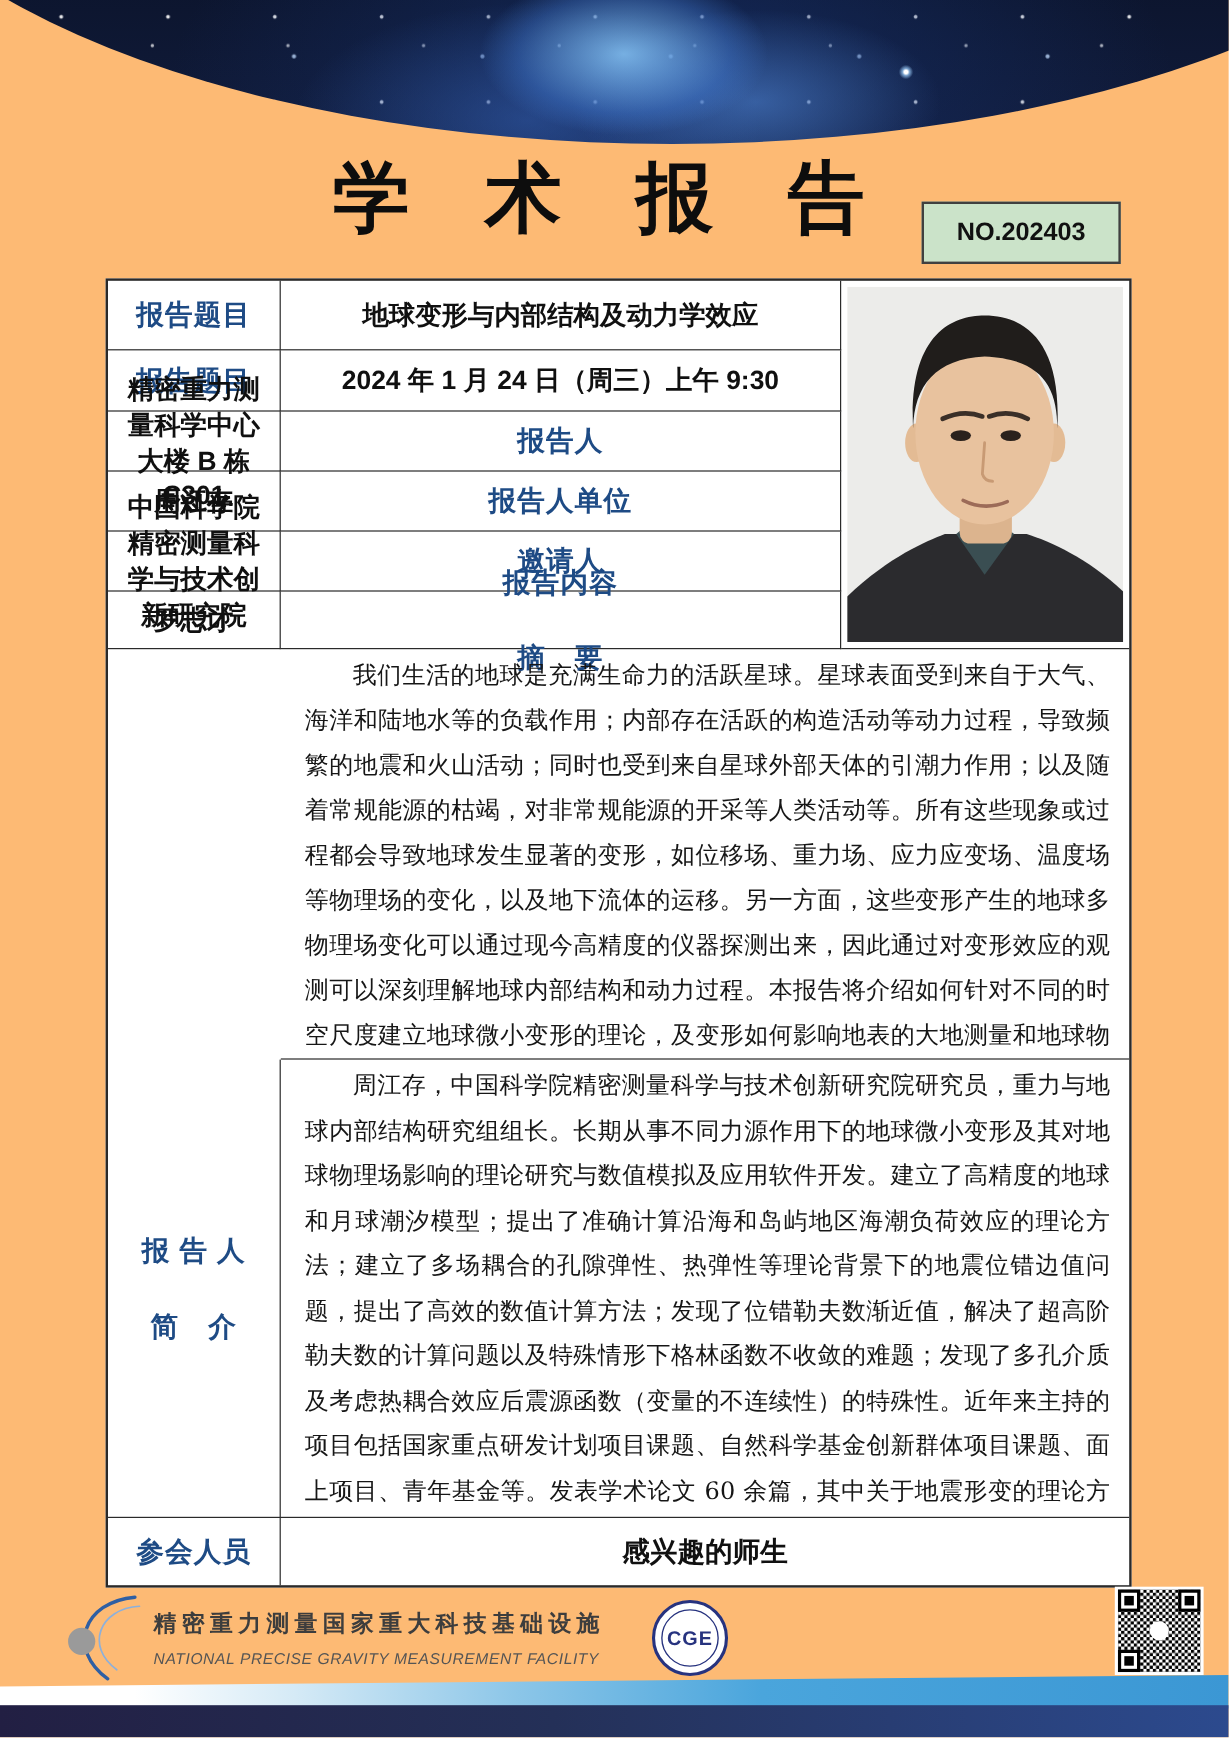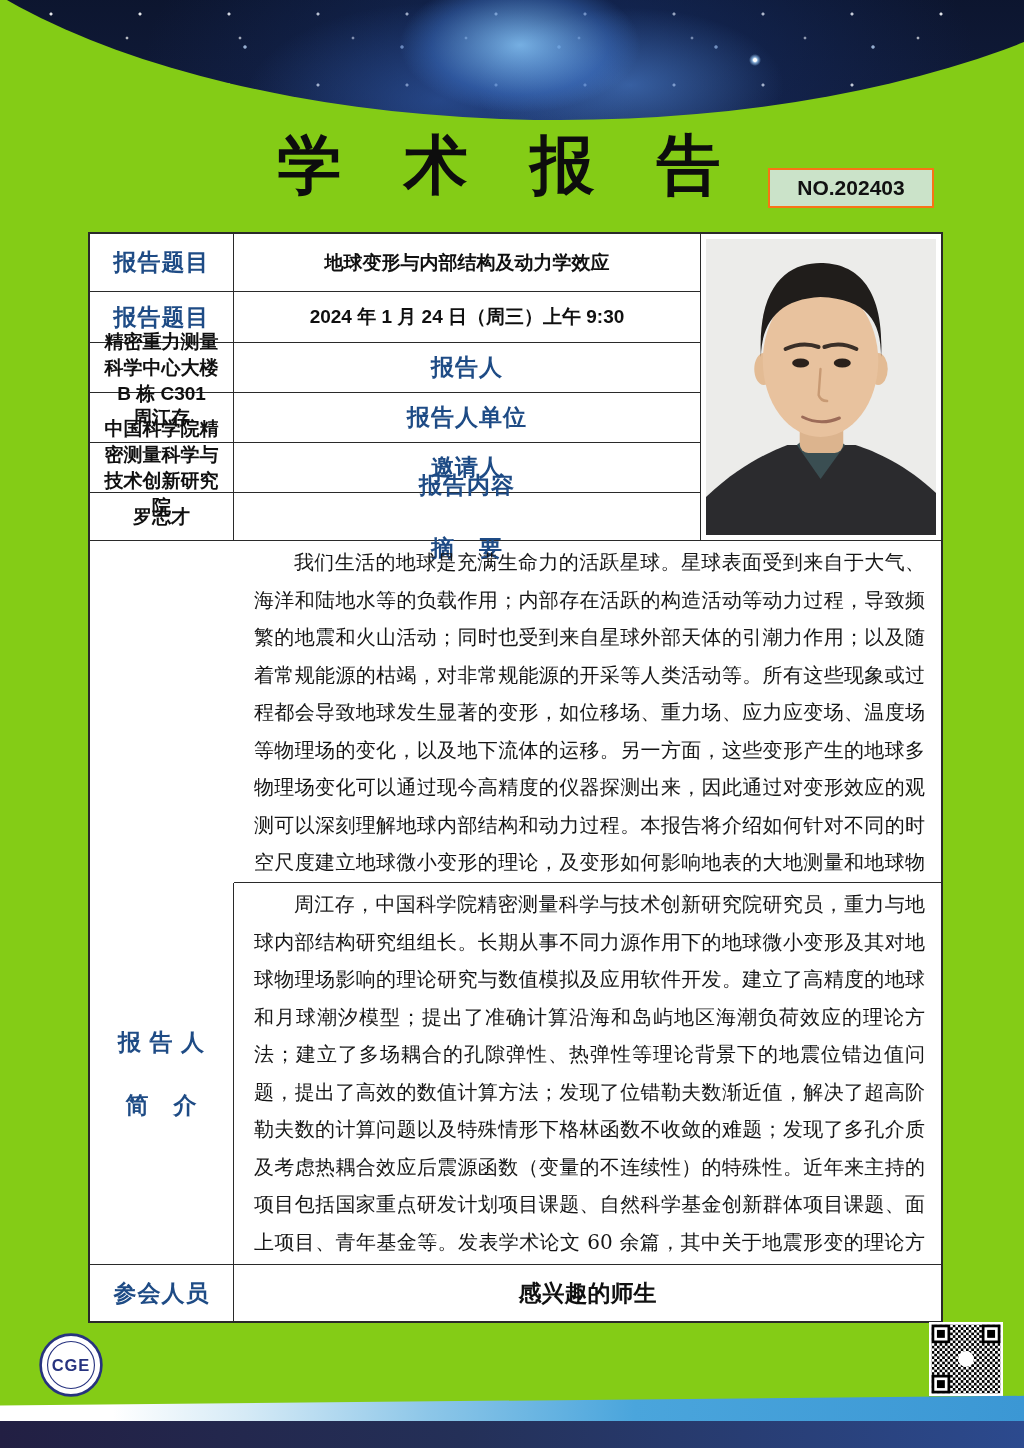--- a/index.html
+++ b/index.html
@@ -1,16 +1,16 @@
 <!DOCTYPE html>
 <html><head>
 <meta charset="utf-8">
 <style>
   html,body{margin:0;padding:0;background:#fff;}
-  #page{position:relative;width:1024px;height:1448px;background:#84cc16;overflow:hidden;
+  #page{position:relative;width:1024px;height:1448px;background:#fdba74;overflow:hidden;
         font-family:"Liberation Sans",sans-serif;}
 
   
   .sky{
     position:absolute;left:-140px;top:-500px;width:1400px;height:620px;
     border-radius:50%;
     background-image:
       radial-gradient(circle 3px at 895px 560px, #ffffff 0 1.5px, rgba(160,210,255,.7) 3px, transparent 6px),
       radial-gradient(ellipse 160px 90px at 660px 545px, rgba(140,205,255,.8), rgba(70,130,220,.35) 55%, transparent 75%),
       radial-gradient(ellipse 220px 110px at 770px 585px, rgba(90,150,235,.5), transparent 70%),
@@ -24,39 +24,39 @@
     background-size:auto,auto,auto,auto,auto,89px 71px,113px 97px,157px 131px,auto;
   }
 
   
   .poster-title{
     position:absolute;left:140px;top:122px;width:720px;text-align:center;
     font-family:"DejaVu Serif",serif;font-weight:bold;font-size:64px;color:#0d0d0d;
     word-spacing:36px;letter-spacing:2px;white-space:nowrap;
   }
   .badge{
-    position:absolute;left:768px;top:168px;width:166px;height:40px;box-sizing:border-box;
-    background:#CBE3C9;border:2px solid #f97316;display:flex;align-items:center;justify-content:center;
+    position:absolute;left:768px;top:168px;width:166px;height:52px;box-sizing:border-box;
+    background:#CBE3C9;border:2px solid #404040;display:flex;align-items:center;justify-content:center;
     font-weight:bold;font-size:21px;color:#111;
   }
 
   
   .info-table{
     position:absolute;left:88px;top:232px;width:855px;box-sizing:border-box;
     display:grid;grid-template-columns:144px 467px 1fr;
     grid-template-rows:58px 51px 50px 50px 50px 48px 342px 382px 56px;
     border:2px solid #2a2a2a;background:#fff;
   }
   .cell{border-right:1.5px solid #2a2a2a;border-bottom:1.5px solid #2a2a2a;
         box-sizing:border-box;display:flex;align-items:center;justify-content:center;}
   .no-r{border-right:none;}
   .no-b{border-bottom:none;}
   .lab{color:#1E4B85;font-weight:bold;font-size:23px;letter-spacing:1px;text-align:right;}
   .lab2{flex-direction:column;gap:32px;}
-  .val{font-weight:bold;font-size:19px;color:#101010;text-align:center;padding:0 8px;}
+  .val{font-weight:bold;font-size:22px;color:#101010;text-align:center;padding:0 8px;}
   .photo-cell{grid-column:3;grid-row:1/7;padding:5px;align-items:stretch;justify-content:stretch;}
   .photo-cell svg{width:100%;height:100%;display:block;}
   .para-cell{grid-column:2/4;align-items:flex-start;justify-content:flex-start;overflow:hidden;}
   .para{margin:0;padding:3px 16px 0 20px;font-family:"DejaVu Serif",serif;font-size:20px;
         line-height:37.5px;color:#161616;text-align:justify;text-indent:2em;}
 
   
   .footer{position:absolute;left:0;top:1320px;width:1024px;height:90px;
           display:flex;align-items:center;}
   .f-left{display:flex;align-items:center;margin-left:52px;}
@@ -140,20 +140,31 @@
     </div>
     <div class="cell para-cell no-r">
       <p class="para">周江存，中国科学院精密测量科学与技术创新研究院研究员，重力与地球内部结构研究组组长。长期从事不同力源作用下的地球微小变形及其对地球物理场影响的理论研究与数值模拟及应用软件开发。建立了高精度的地球和月球潮汐模型；提出了准确计算沿海和岛屿地区海潮负荷效应的理论方法；建立了多场耦合的孔隙弹性、热弹性等理论背景下的地震位错边值问题，提出了高效的数值计算方法；发现了位错勒夫数渐近值，解决了超高阶勒夫数的计算问题以及特殊情形下格林函数不收敛的难题；发现了多孔介质及考虑热耦合效应后震源函数（变量的不连续性）的特殊性。近年来主持的项目包括国家重点研发计划项目课题、自然科学基金创新群体项目课题、面上项目、青年基金等。发表学术论文 60 余篇，其中关于地震形变的理论方法的成果以系列论文形式在 GJI 发表。成果获测绘科技进步一等奖 1 项、地球物理学会科技进步一等奖 1 项。</p>
     </div>
 
     <div class="cell lab no-b">参会人员</div>
     <div class="cell val no-r no-b" style="grid-column:2/4;font-size:23px;">感兴趣的师生</div>
   </div>
 
   <div class="footer">
+    <div class="f-left">
+      <svg viewBox="0 0 72 84">
+        <path d="M64,6 C18,10 4,52 40,78" stroke="#2f5fa3" stroke-width="3" fill="none" stroke-linecap="round"></path>
+        <path d="M68,14 C32,16 20,50 48,70" stroke="#8db0da" stroke-width="1.5" fill="none" stroke-linecap="round"></path>
+        <circle cx="17" cy="45" r="12" fill="#9a9a9a"></circle>
+      </svg>
+      <div class="f-left-text">
+        <div class="f-cn">精密重力测量国家重大科技基础设施</div>
+        <div class="f-en">NATIONAL PRECISE GRAVITY MEASUREMENT FACILITY</div>
+      </div>
+    </div>
     <div class="f-right">
       <svg class="cge-logo" viewBox="0 0 76 76">
         <circle cx="38" cy="38" r="35" fill="#ffffff" stroke="#27337f" stroke-width="3"></circle>
         <circle cx="38" cy="38" r="27" fill="none" stroke="#27337f" stroke-width="1.3"></circle>
         <text x="38" y="45" text-anchor="middle" font-size="19" font-weight="bold" fill="#27337f" font-family="Liberation Sans, sans-serif" letter-spacing="1">CGE</text>
       </svg>
     </div>
   </div>
 
   <svg class="qr" viewBox="0 0 84 84">

